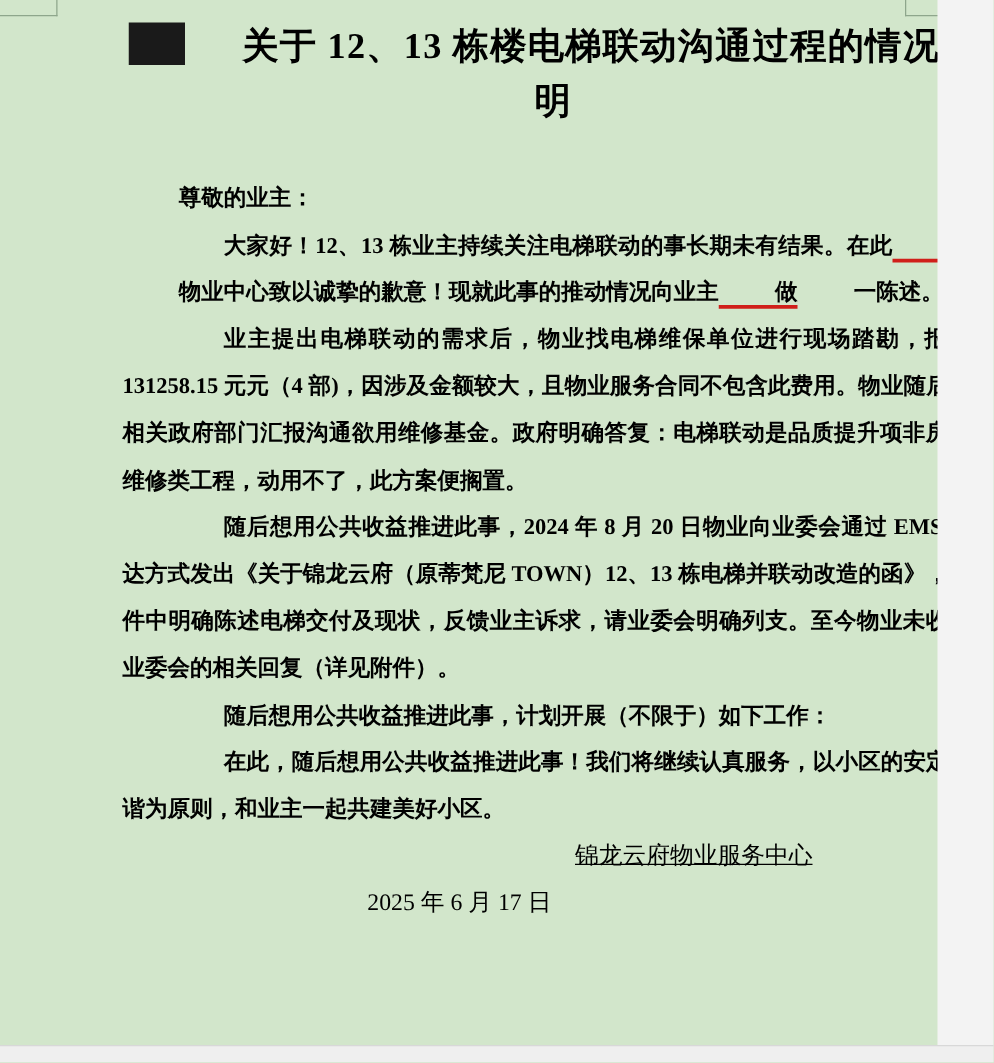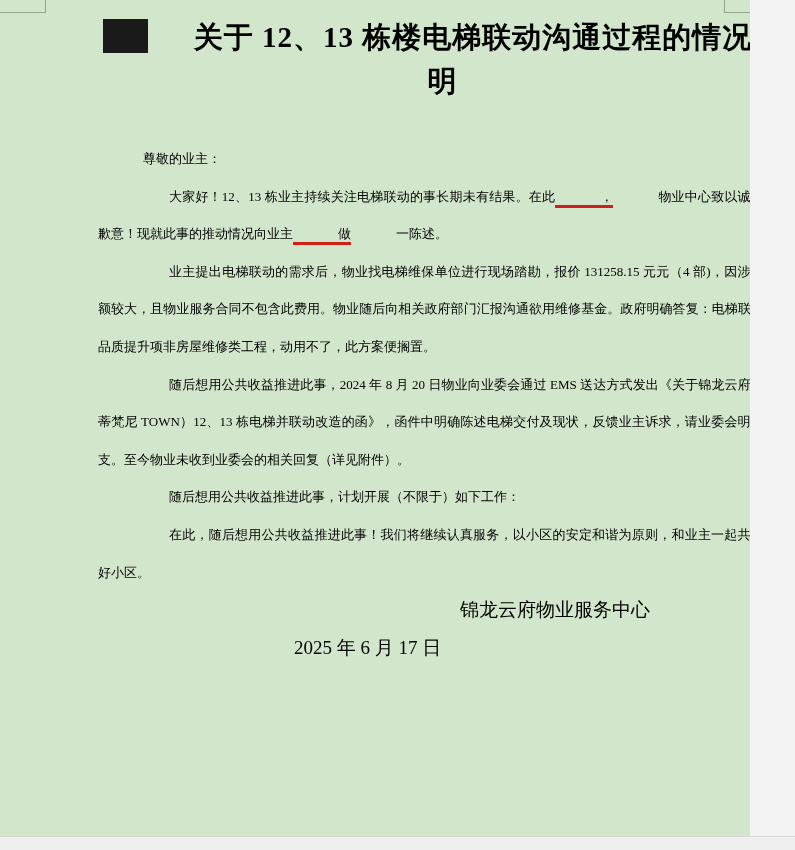--- a/index.html
+++ b/index.html
@@ -34,30 +34,31 @@
     width: 2px; height: 34px;
     background: #1a1a1a;
     vertical-align: -6px;
     margin-right: 1px;
   }
 
   
   .doc-body {
     margin-top: 37px;
     padding: 0 18px 0 8px;
-    font-size: 13px;
+    font-size: 18px;
     line-height: 37.6px;
     text-align: justify;
+    font-weight: bold;
   }
   .doc-body p { margin: 0; }
   .doc-body p.indent { text-indent: 2em; }
   .mark-red-underline { border-bottom: 3px solid #d01f1a; padding-bottom: 1px; }
 
   
-  .sig-line  { font-size: 19px; line-height: 37.6px; text-align: right; padding-right: 145px; }
+  .sig-line  { font-size: 19px; line-height: 37.6px; text-align: right; padding-right: 145px; text-decoration: underline; }
   .date-line { font-size: 19px; line-height: 37.6px; text-align: center; padding-right: 150px; }
 
   
   .watermark {
     position: absolute; left: 296px; top: 403px;
     display: flex; align-items: center; gap: 7px;
     pointer-events: none;
   }
   .wm-text {
     font-family: "Liberation Sans", "DejaVu Sans", sans-serif;

